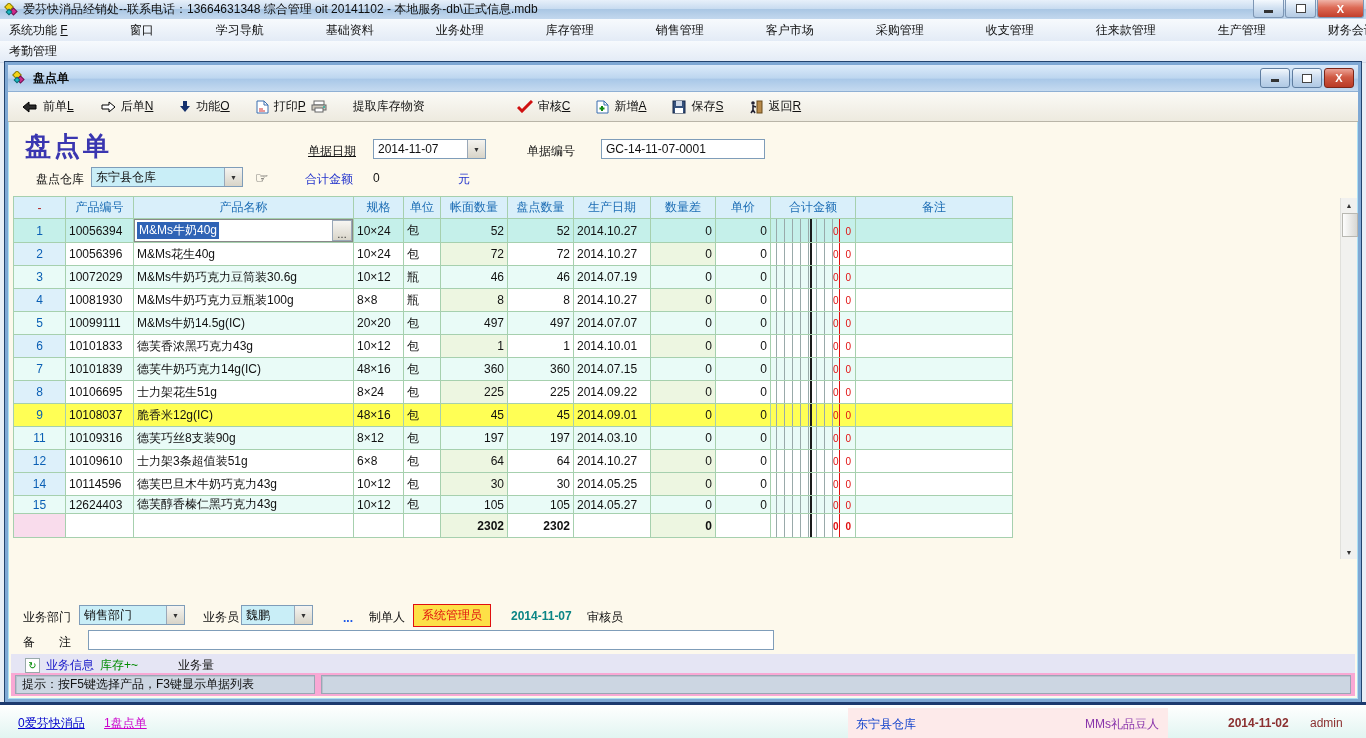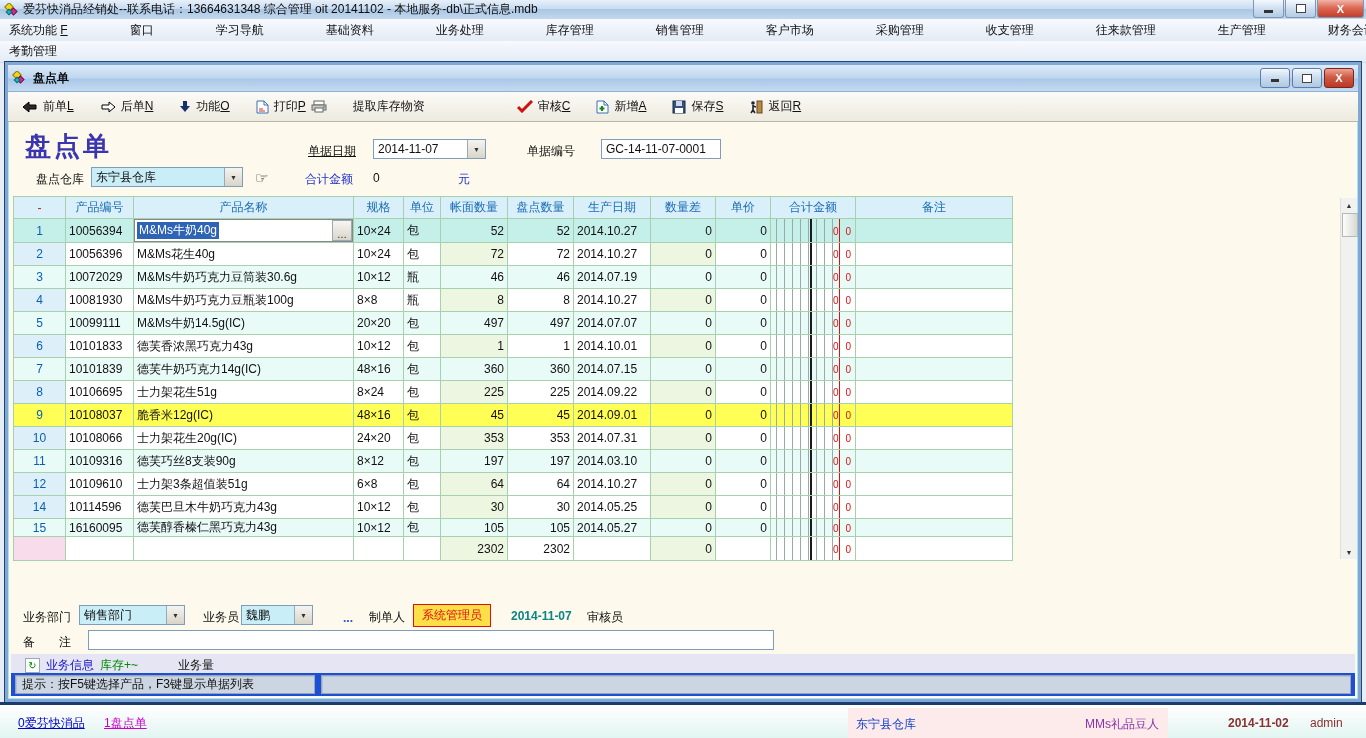--- a/index.html
+++ b/index.html
@@ -71,21 +71,21 @@
   .grid tbody tr{height:23px;}
   .grid tr.cut{height:18px;}
   .grid td.c-no{background:#ddf0fa;color:#0a5fb4;text-align:center;}
   .grid tr.odd td{background:#e9fbf7;}
   .grid tr.sel td{background:#c5f0ea;}
   .grid tr.hl td{background:#ffff55;}
   .grid td.c-green{background:#edf6e1;}
   .grid tr.hl td.c-green{background:#ffff55;}
   .grid td.num{text-align:right;}
   .grid tr.total{height:24px;}
-  .grid tr.total td{background:#fff;}
+  .grid tr.total td{background:#fff;font-weight:bold;}
   .grid tr.total td.c-no{background:#f9dcec;}
   .grid tr.total td.c-green{background:#edf6e1;}
   .name-editor{display:flex;align-items:center;height:21px;background:#fff;margin:0 -3px;
     border:1px solid #888;}
   .name-editor .seltxt{background:#2f63b5;color:#fff;padding:0 2px;margin-left:2px;}
   .name-editor .dots{margin-left:auto;width:18px;height:19px;border:1px solid #9aa8b8;
     background:linear-gradient(180deg,#f7f6f2,#d9d5c9);font-size:10px;line-height:10px;
     display:flex;align-items:flex-end;justify-content:center;color:#222;}
   td.c-ledger{position:relative;padding:0;}
   .lg-lines{position:absolute;top:0;bottom:0;left:5px;width:57px;
@@ -104,21 +104,21 @@
     background:linear-gradient(90deg,#fdfdfd,#d8d8d4);border:1px solid #b8b8b2;}
   
   .redbox{position:absolute;border:1px solid #e01010;color:#e01010;padding:2px 8px;
     background:#fde047;white-space:nowrap;}
   .teal{color:#0b8585;}
   .dots3{position:absolute;color:#1a56e8;font-weight:bold;}
   .tabsrow{position:absolute;left:0;right:0;top:531px;height:23px;background:#e5e5f4;
     display:flex;align-items:center;padding-left:14px;gap:6px;}
   .tabsrow .bi{color:#1414c8;} .tabsrow .kc{color:#008a00;} .tabsrow .yl{color:#111;margin-left:34px;}
   
-  .mdi-status{position:absolute;left:3px;right:3px;bottom:3px;height:23px;background:#1d4ed8;
+  .mdi-status{position:absolute;left:3px;right:3px;bottom:3px;height:23px;background:#f9a8d4;
     display:flex;align-items:center;gap:6px;padding-left:4px;box-sizing:border-box;}
   .panel{height:19px;border:1px solid #9aa6b4;box-shadow:inset 1px 1px 0 #b8c2ce;
     background:#ccd6e2;display:flex;align-items:center;padding-left:6px;box-sizing:border-box;}
   .panel.p1{width:300px;} .panel.p2{flex:1;margin-right:4px;}
   
   .bottombar{position:absolute;left:0;top:702px;width:1366px;height:36px;
     border-top:3px solid #1c3a6e;background:linear-gradient(180deg,#ffffff,#dff4f0);}
   .bb-tab{position:absolute;top:10px;text-decoration:underline;white-space:nowrap;}
   .bb-tab.t0{left:18px;color:#0000cc;}
   .bb-tab.t1{left:104px;color:#cc00cc;}
@@ -297,21 +297,21 @@
 
   <div class="form">
     <div class="bigtitle">盘点单</div>
 
     <span class="lbl" style="left:297px;top:20px;text-decoration:underline;">单据日期</span>
     <div class="combo" style="left:362px;top:16px;width:113px;">
       <span class="val">2014-11-07</span>
       <span class="drop">▼</span>
     </div>
     <span class="lbl" style="left:516px;top:20px;">单据编号</span>
-    <div class="tbox" style="left:590px;top:16px;width:120px;">GC-14-11-07-0001</div>
+    <div class="tbox" style="left:590px;top:16px;width:164px;">GC-14-11-07-0001</div>
 
     <span class="lbl" style="left:25px;top:48px;">盘点仓库</span>
     <div class="combo cyan" style="left:80px;top:44px;width:152px;">
       <span class="val">东宁县仓库</span>
       <span class="drop">▼</span>
     </div>
     <span class="hand" style="left:244px;top:46px;">☞</span>
     <span class="lbl blue" style="left:294px;top:48px;">合计金额</span>
     <span class="lbl" style="left:362px;top:48px;">0</span>
     <span class="lbl blue" style="left:447px;top:48px;">元</span>
@@ -517,39 +517,20 @@
             <td class="num c-green">0</td>
             <td class="num">0</td>
             <td class="c-ledger">
               <div class="lg-lines"></div>
               <div class="lg-black"></div>
               <div class="lg-red"></div>
               <span class="lg-cents">0 0</span>
             </td>
             <td></td>
           </tr>
-          <tr>
-            <td class="c-no">10</td>
-            <td>10108066</td>
-            <td>士力架花生20g(IC)</td>
-            <td>24×20</td>
-            <td>包</td>
-            <td class="num c-green">353</td>
-            <td class="num">353</td>
-            <td>2014.07.31</td>
-            <td class="num c-green">0</td>
-            <td class="num">0</td>
-            <td class="c-ledger">
-              <div class="lg-lines"></div>
-              <div class="lg-black"></div>
-              <div class="lg-red"></div>
-              <span class="lg-cents">0 0</span>
-            </td>
-            <td></td>
-          </tr>
           <tr class="odd">
             <td class="c-no">11</td>
             <td>10109316</td>
             <td>德芙巧丝8支装90g</td>
             <td>8×12</td>
             <td>包</td>
             <td class="num c-green">197</td>
             <td class="num">197</td>
             <td>2014.03.10</td>
             <td class="num c-green">0</td>
@@ -595,21 +576,21 @@
             <td class="c-ledger">
               <div class="lg-lines"></div>
               <div class="lg-black"></div>
               <div class="lg-red"></div>
               <span class="lg-cents">0 0</span>
             </td>
             <td></td>
           </tr>
           <tr class="odd cut">
             <td class="c-no">15</td>
-            <td>16160095</td>
+            <td>12624403</td>
             <td>德芙醇香榛仁黑巧克力43g</td>
             <td>10×12</td>
             <td>包</td>
             <td class="num c-green">105</td>
             <td class="num">105</td>
             <td>2014.05.27</td>
             <td class="num c-green">0</td>
             <td class="num">0</td>
             <td class="c-ledger">
               <div class="lg-lines"></div>

